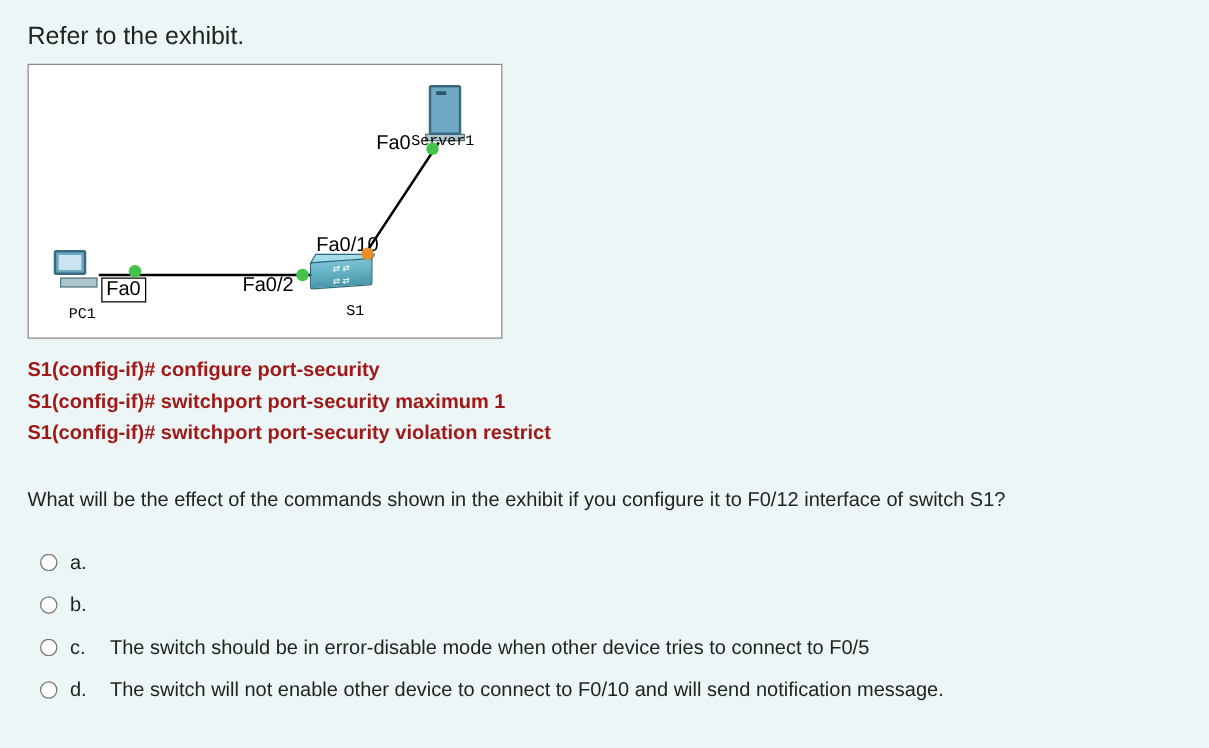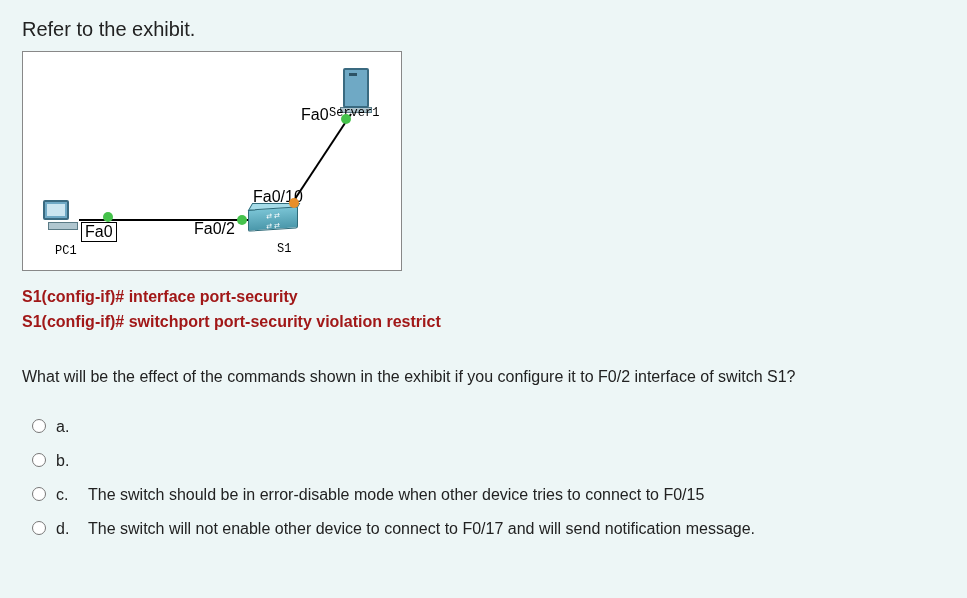--- a/index.html
+++ b/index.html
@@ -109,38 +109,39 @@
         <div class="server-slot"></div>
       </div>
     <div class="server-base"></div>
   </div>
   <div class="port-label" style="left:278px; top:54px;">Fa0</div>
   <div class="device-label" style="left:306px; top:54px;">Server1</div>
   <div class="link-dot dot-green" style="left:318px; top:62px;"></div>
 </div>
 
 <div class="cli-block">
-  <div class="cli-line">S1(config-if)# interface port-security</div>
+  <div class="cli-line">S1(config-if)# configure port-security</div>
+  <div class="cli-line">S1(config-if)# switchport port-security maximum 1</div>
   <div class="cli-line">S1(config-if)# switchport port-security violation restrict</div>
 </div>
 
-<div class="question-text">What will be the effect of the commands shown in the exhibit if you configure it to F0/2 interface of switch S1?</div>
+<div class="question-text">What will be the effect of the commands shown in the exhibit if you configure it to F0/12 interface of switch S1?</div>
 
 <div class="options">
   <label class="opt-row">
     <input type="radio" name="ans" style="">
     <span class="opt-letter">a.</span>
   </label>
   <label class="opt-row">
     <input type="radio" name="ans" style="">
     <span class="opt-letter">b.</span>
   </label>
   <label class="opt-row">
     <input type="radio" name="ans" style="">
     <span class="opt-letter">c.</span>
-    <span>The switch should be in error-disable mode when other device tries to connect to F0/15</span>
+    <span>The switch should be in error-disable mode when other device tries to connect to F0/5</span>
   </label>
   <label class="opt-row">
     <input type="radio" name="ans" style="">
     <span class="opt-letter">d.</span>
-    <span>The switch will not enable other device to connect to F0/17 and will send notification message.</span>
+    <span>The switch will not enable other device to connect to F0/10 and will send notification message.</span>
   </label>
 </div>
 
 </body></html>

